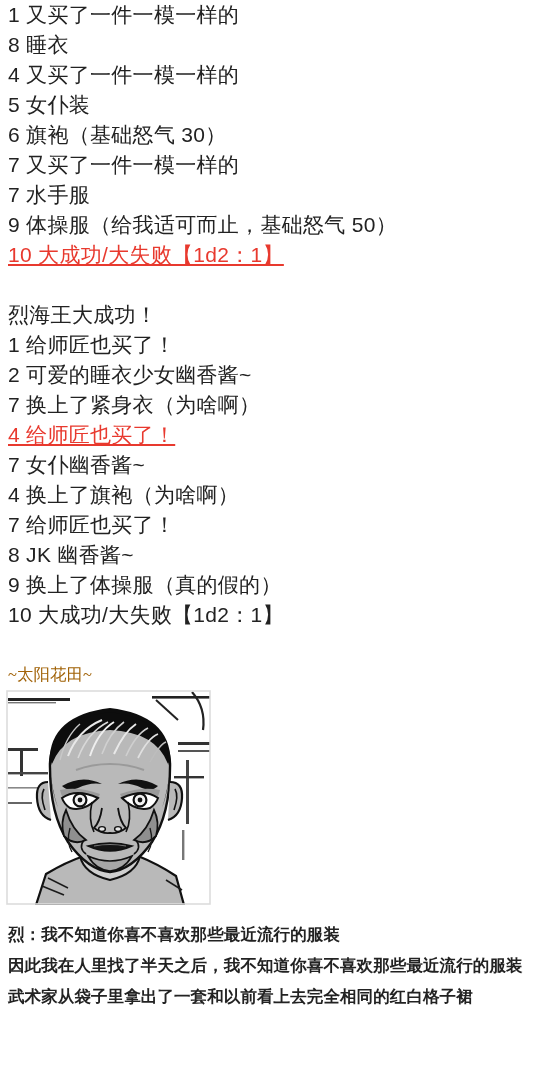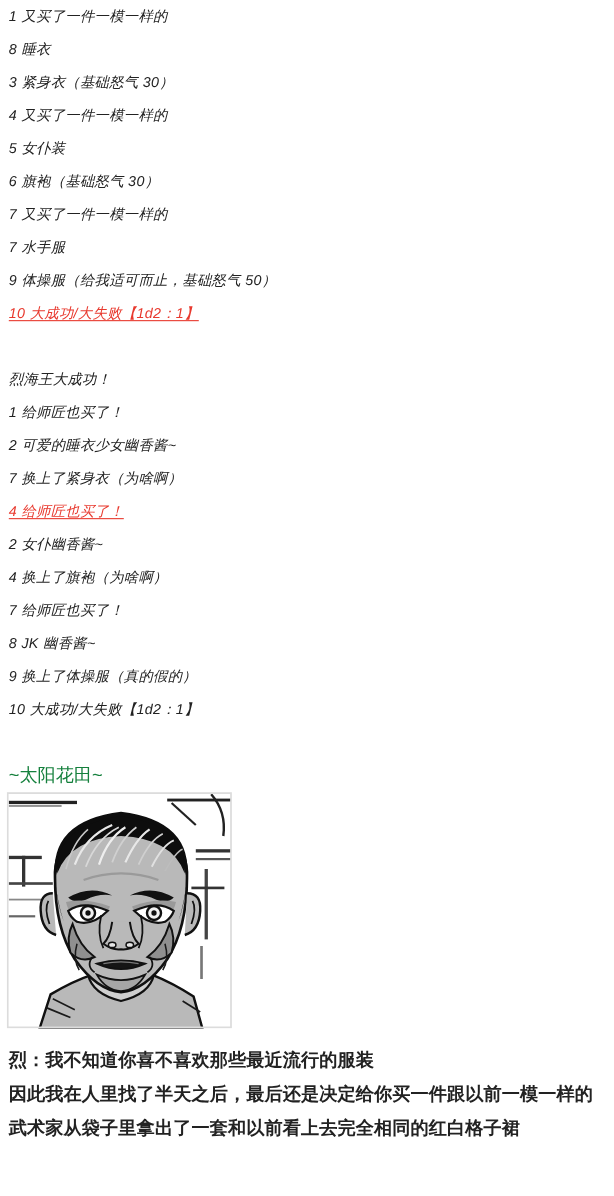--- a/index.html
+++ b/index.html
@@ -14,44 +14,44 @@
     font-family: "Liberation Sans", "DejaVu Sans", sans-serif;
     color: #1a1a1a;
     overflow: hidden;
     position: relative;
   }
   .page {
     padding: 0;
     margin: 0;
   }
   .line {
-    font-size: 13px;
+    font-size: 21px;
     line-height: 30px;
     height: 30px;
     padding-left: 8px;
     white-space: nowrap;
     letter-spacing: 0.3px;
     color: #222222;
-    font-style: italic;
   }
   .line.red {
     color: #e8392e;
     text-decoration: underline;
     text-decoration-color: #e8392e;
     text-underline-offset: 2px;
   }
   .spacer {
     height: 30px;
   }
   .img-label {
     font-size: 16.5px;
     line-height: 30px;
     height: 30px;
     padding-left: 8px;
-    color: #15803d;
+    color: #a16207;
+    font-family: Liberation Serif, serif;
   }
   .panel-wrap {
     padding-left: 6px;
   }
   .manga-panel {
     width: 205px;
     height: 215px;
     display: block;
     background: #ffffff;
   }
@@ -70,39 +70,38 @@
   }
 </style>
 </head>
 <body>
 
 <div class="page">
 
   <div>
     <div class="line">1  又买了一件一模一样的</div>
     <div class="line">8  睡衣</div>
-    <div class="line">3  紧身衣（基础怒气 30）</div>
     <div class="line">4  又买了一件一模一样的</div>
     <div class="line">5  女仆装</div>
     <div class="line">6  旗袍（基础怒气 30）</div>
     <div class="line">7  又买了一件一模一样的</div>
     <div class="line">7  水手服</div>
     <div class="line">9  体操服（给我适可而止，基础怒气 50）</div>
     <div class="line red">10  大成功/大失败【1d2：1】</div>
   </div>
 
   <div class="spacer"></div>
 
   <div>
     <div class="line">烈海王大成功！</div>
     <div class="line">1  给师匠也买了！</div>
     <div class="line">2  可爱的睡衣少女幽香酱~</div>
     <div class="line">7  换上了紧身衣（为啥啊）</div>
     <div class="line red">4  给师匠也买了！</div>
-    <div class="line">2  女仆幽香酱~</div>
+    <div class="line">7  女仆幽香酱~</div>
     <div class="line">4  换上了旗袍（为啥啊）</div>
     <div class="line">7  给师匠也买了！</div>
     <div class="line">8 JK 幽香酱~</div>
     <div class="line">9  换上了体操服（真的假的）</div>
     <div class="line">10  大成功/大失败【1d2：1】</div>
   </div>
 
   <div class="spacer"></div>
 
   <div>
@@ -198,17 +197,17 @@
           <path d="M70 80 Q86 74 104 74 Q122 74 138 80" stroke="#9a9a9a" stroke-width="2" fill="none"></path>
 
           <rect x="1" y="1" width="203" height="213" fill="none" stroke="#dcdcdc" stroke-width="1.6"></rect>
         </g>
       </svg>
     </div>
   </div>
 
   <div class="footer-block">
     <div class="footer-line">烈：我不知道你喜不喜欢那些最近流行的服装</div>
-    <div class="footer-line">因此我在人里找了半天之后，最后还是决定给你买一件跟以前一模一样的</div>
+    <div class="footer-line">因此我在人里找了半天之后，我不知道你喜不喜欢那些最近流行的服装</div>
     <div class="footer-line">武术家从袋子里拿出了一套和以前看上去完全相同的红白格子裙</div>
   </div>
 
 </div>
 
 </body></html>

